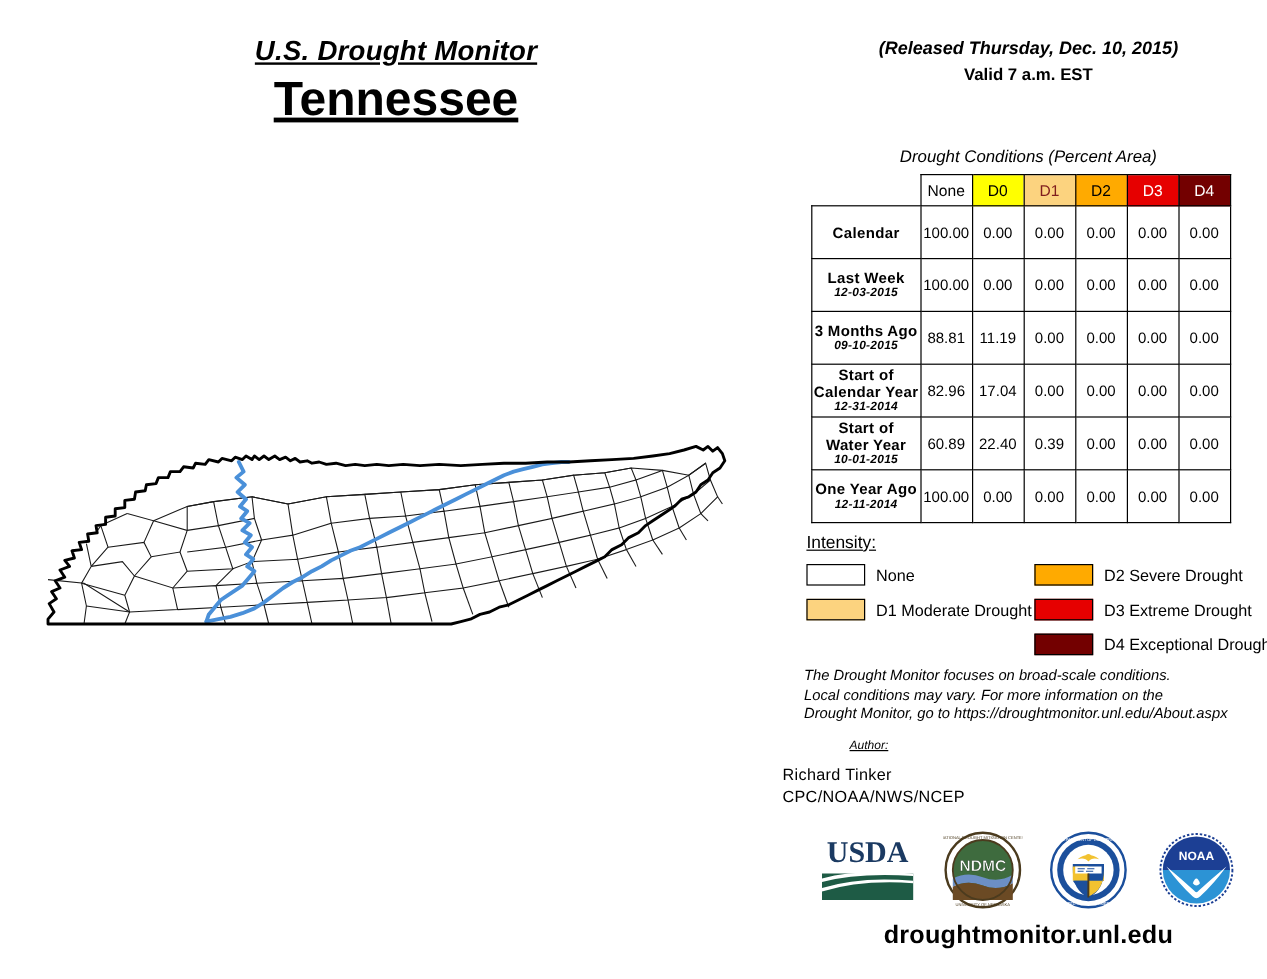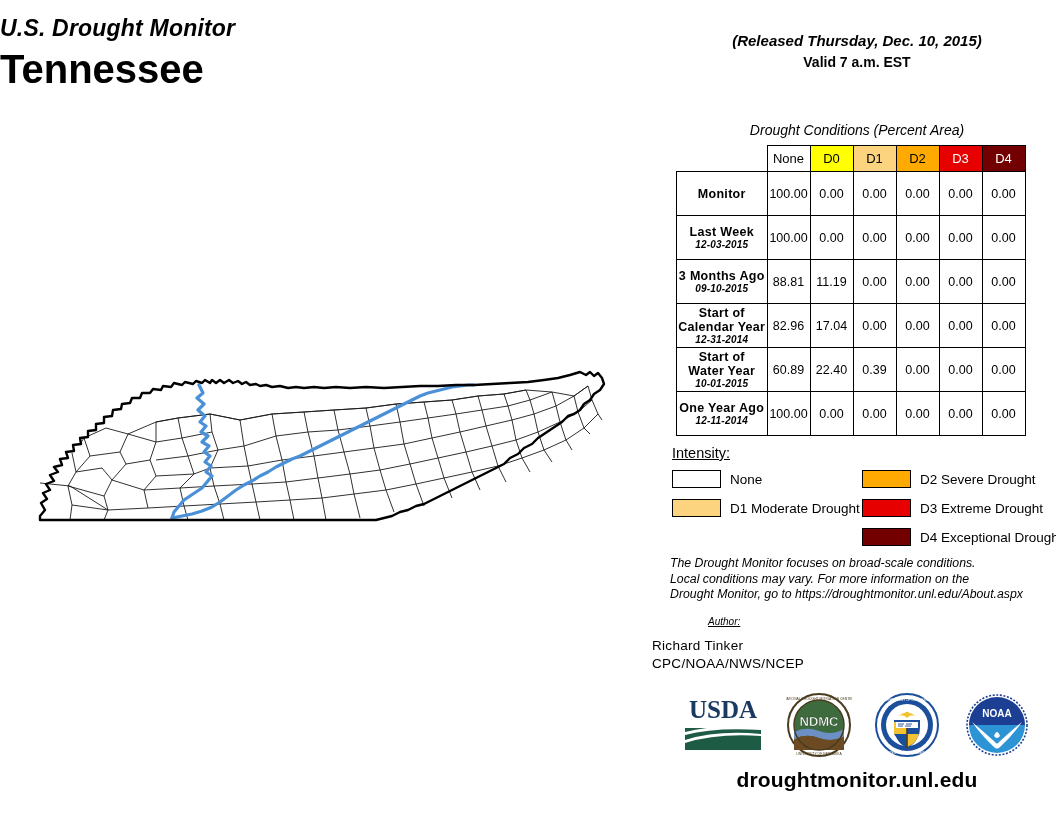--- a/index.html
+++ b/index.html
@@ -13,23 +13,24 @@
     position: relative;
     font-family: "Liberation Sans", sans-serif;
     color: #000000;
     overflow: hidden;
   }
 
   
   #title-block {
     position: absolute;
     left: 0px;
-    top: 14px;
+    top: 28px;
     width: 660px;
-    text-align: left;
+    text-align: center;
+    text-decoration: underline;
   }
   #title-line1 {
     font-size: 23px;
     font-weight: bold;
     font-style: italic;
     letter-spacing: 0.2px;
     line-height: 28px;
   }
   #title-line2 {
     font-size: 40px;
@@ -104,21 +105,21 @@
     height: 26px;
     text-align: center;
     vertical-align: middle;
     border: 1.6px solid #000;
     font-size: 13px;
     font-weight: normal;
     box-sizing: border-box;
   }
   .col-hdr.none-hdr { background: #ffffff; color: #000; }
   .col-hdr.d0-hdr   { background: #FFFF00; color: #000; }
-  .col-hdr.d1-hdr   { background: #FCD37F; color: #000000; }
+  .col-hdr.d1-hdr   { background: #FCD37F; color: #7f1d1d; }
   .col-hdr.d2-hdr   { background: #FFAA00; color: #000; }
   .col-hdr.d3-hdr   { background: #E60000; color: #fff; }
   .col-hdr.d4-hdr   { background: #730000; color: #ffffff; }
 
   .row-label {
     width: 90px;
     border: 1.6px solid #000;
     text-align: center;
     vertical-align: middle;
     padding: 3px 2px;
@@ -413,21 +414,21 @@
       <th class="col-hdr d0-hdr">D0</th>
       <th class="col-hdr d1-hdr">D1</th>
       <th class="col-hdr d2-hdr">D2</th>
       <th class="col-hdr d3-hdr">D3</th>
       <th class="col-hdr d4-hdr">D4</th>
     </tr>
   </thead>
   <tbody>
     <tr class="r-current">
       <td class="row-label">
-        <div class="rl-title">Monitor</div>
+        <div class="rl-title">Calendar</div>
       </td>
       <td class="val-cell">100.00</td>
       <td class="val-cell">0.00</td>
       <td class="val-cell">0.00</td>
       <td class="val-cell">0.00</td>
       <td class="val-cell">0.00</td>
       <td class="val-cell">0.00</td>
     </tr>
     <tr class="r-lastweek">
       <td class="row-label">

